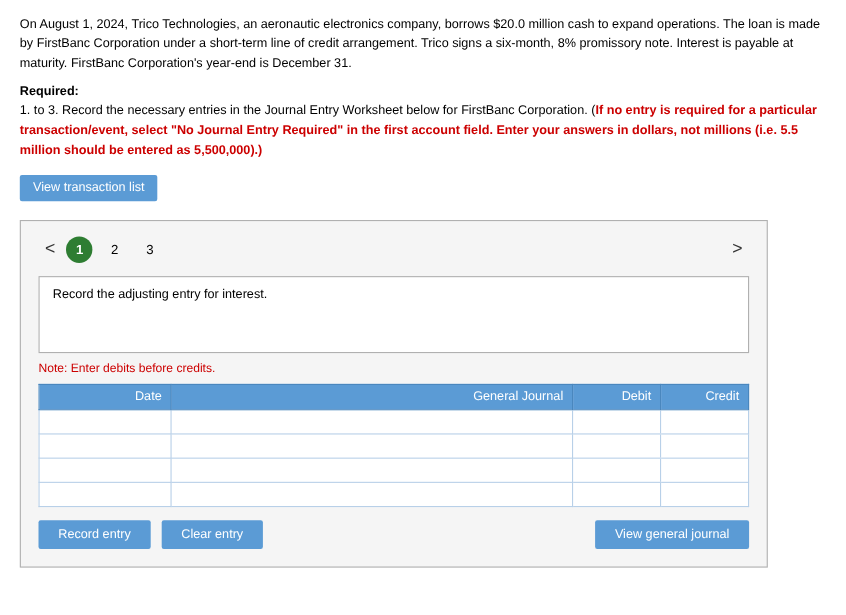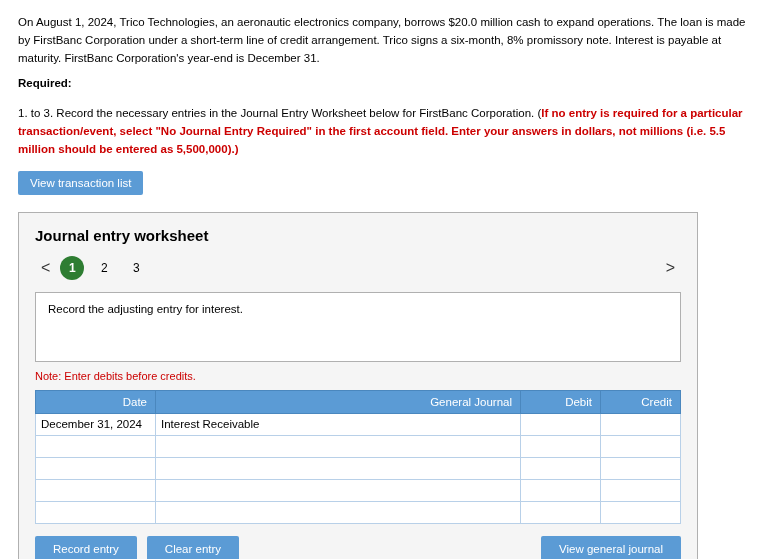--- a/index.html
+++ b/index.html
@@ -16,21 +16,21 @@
       font-size: 11.5px;
       line-height: 1.55;
       margin-bottom: 10px;
     }
     .required-section {
       margin-bottom: 12px;
     }
     .required-label {
       font-weight: bold;
       font-size: 11.5px;
-      margin-bottom: 16px;
+      margin-bottom: 4px;
     }
     .required-instruction {
       font-size: 11.5px;
       line-height: 1.55;
     }
     .required-instruction .bold-red {
       font-weight: bold;
       color: #cc0000;
     }
     .btn-view-transaction {
@@ -188,21 +188,20 @@
 <div class="required-section">
   <div class="required-label">Required:</div>
   <div class="required-instruction">
     <span>1. to 3. Record the necessary entries in the Journal Entry Worksheet below for FirstBanc Corporation. (</span><span class="bold-red">If no entry is required for a particular transaction/event, select "No Journal Entry Required" in the first account field. Enter your answers in dollars, not millions (i.e. 5.5 million should be entered as 5,500,000).)</span>
   </div>
 </div>
 
 <button class="btn-view-transaction">View transaction list</button>
 
 <div class="worksheet-container">
-  <div class="worksheet-title">Journal entry worksheet</div>
 
   <div class="pagination-row">
     <button class="pagination-arrow">&lt;</button>
     <span class="page-circle">1</span>
     <span class="page-num">2</span>
     <span class="page-num">3</span>
     <button class="pagination-arrow" style="margin-left: auto;">&gt;</button>
   </div>
 
   <div class="description-box">
@@ -215,26 +214,20 @@
     <thead>
       <tr>
         <th class="date-col">Date</th>
         <th class="journal-col">General Journal</th>
         <th class="debit-col">Debit</th>
         <th class="credit-col">Credit</th>
       </tr>
     </thead>
     <tbody>
       <tr>
-        <td class="date-cell">December 31, 2024</td>
-        <td><input type="text" value="Interest Receivable" style=""></td>
-        <td style="border-right: 1px dotted #999;"><input type="text" value="" style=""></td>
-        <td><input type="text" value="" style=""></td>
-      </tr>
-      <tr>
         <td class="date-cell"></td>
         <td><input type="text" value="" style=""></td>
         <td style="border-right: 1px dotted #999;"><input type="text" value="" style=""></td>
         <td><input type="text" value="" style=""></td>
       </tr>
       <tr>
         <td class="date-cell"></td>
         <td><input type="text" value="" style=""></td>
         <td style="border-right: 1px dotted #999;"><input type="text" value="" style=""></td>
         <td><input type="text" value="" style=""></td>

